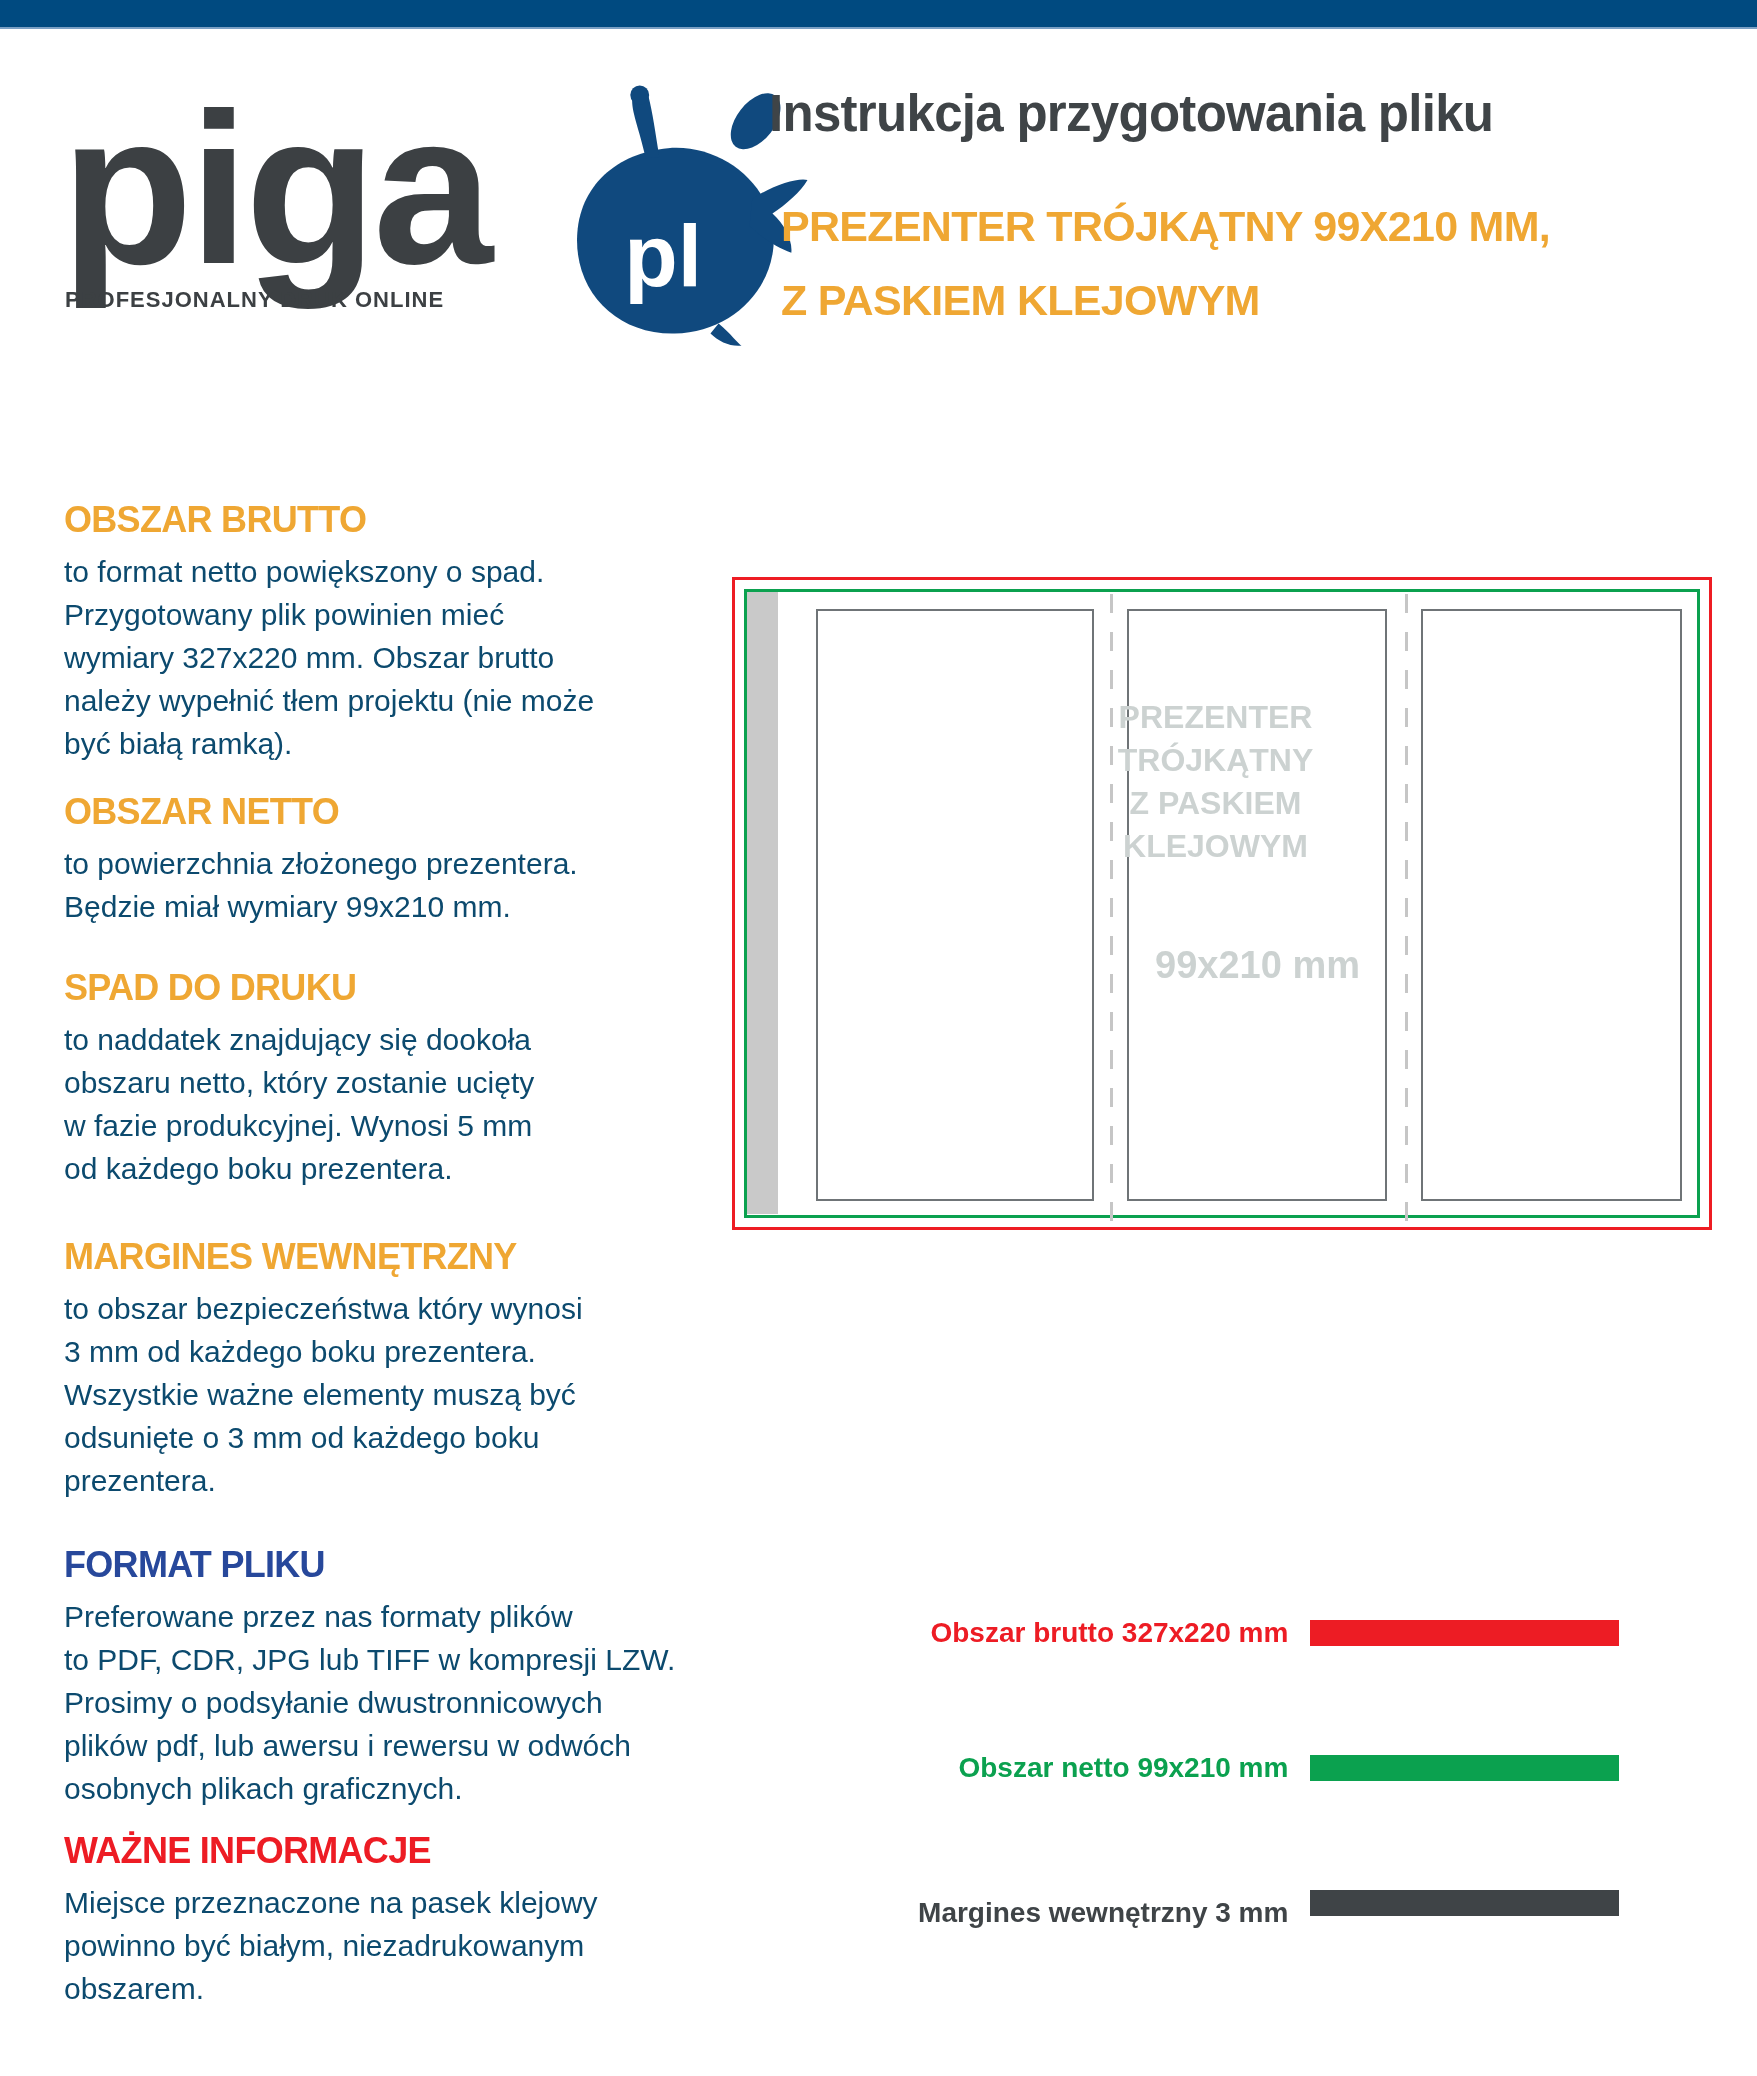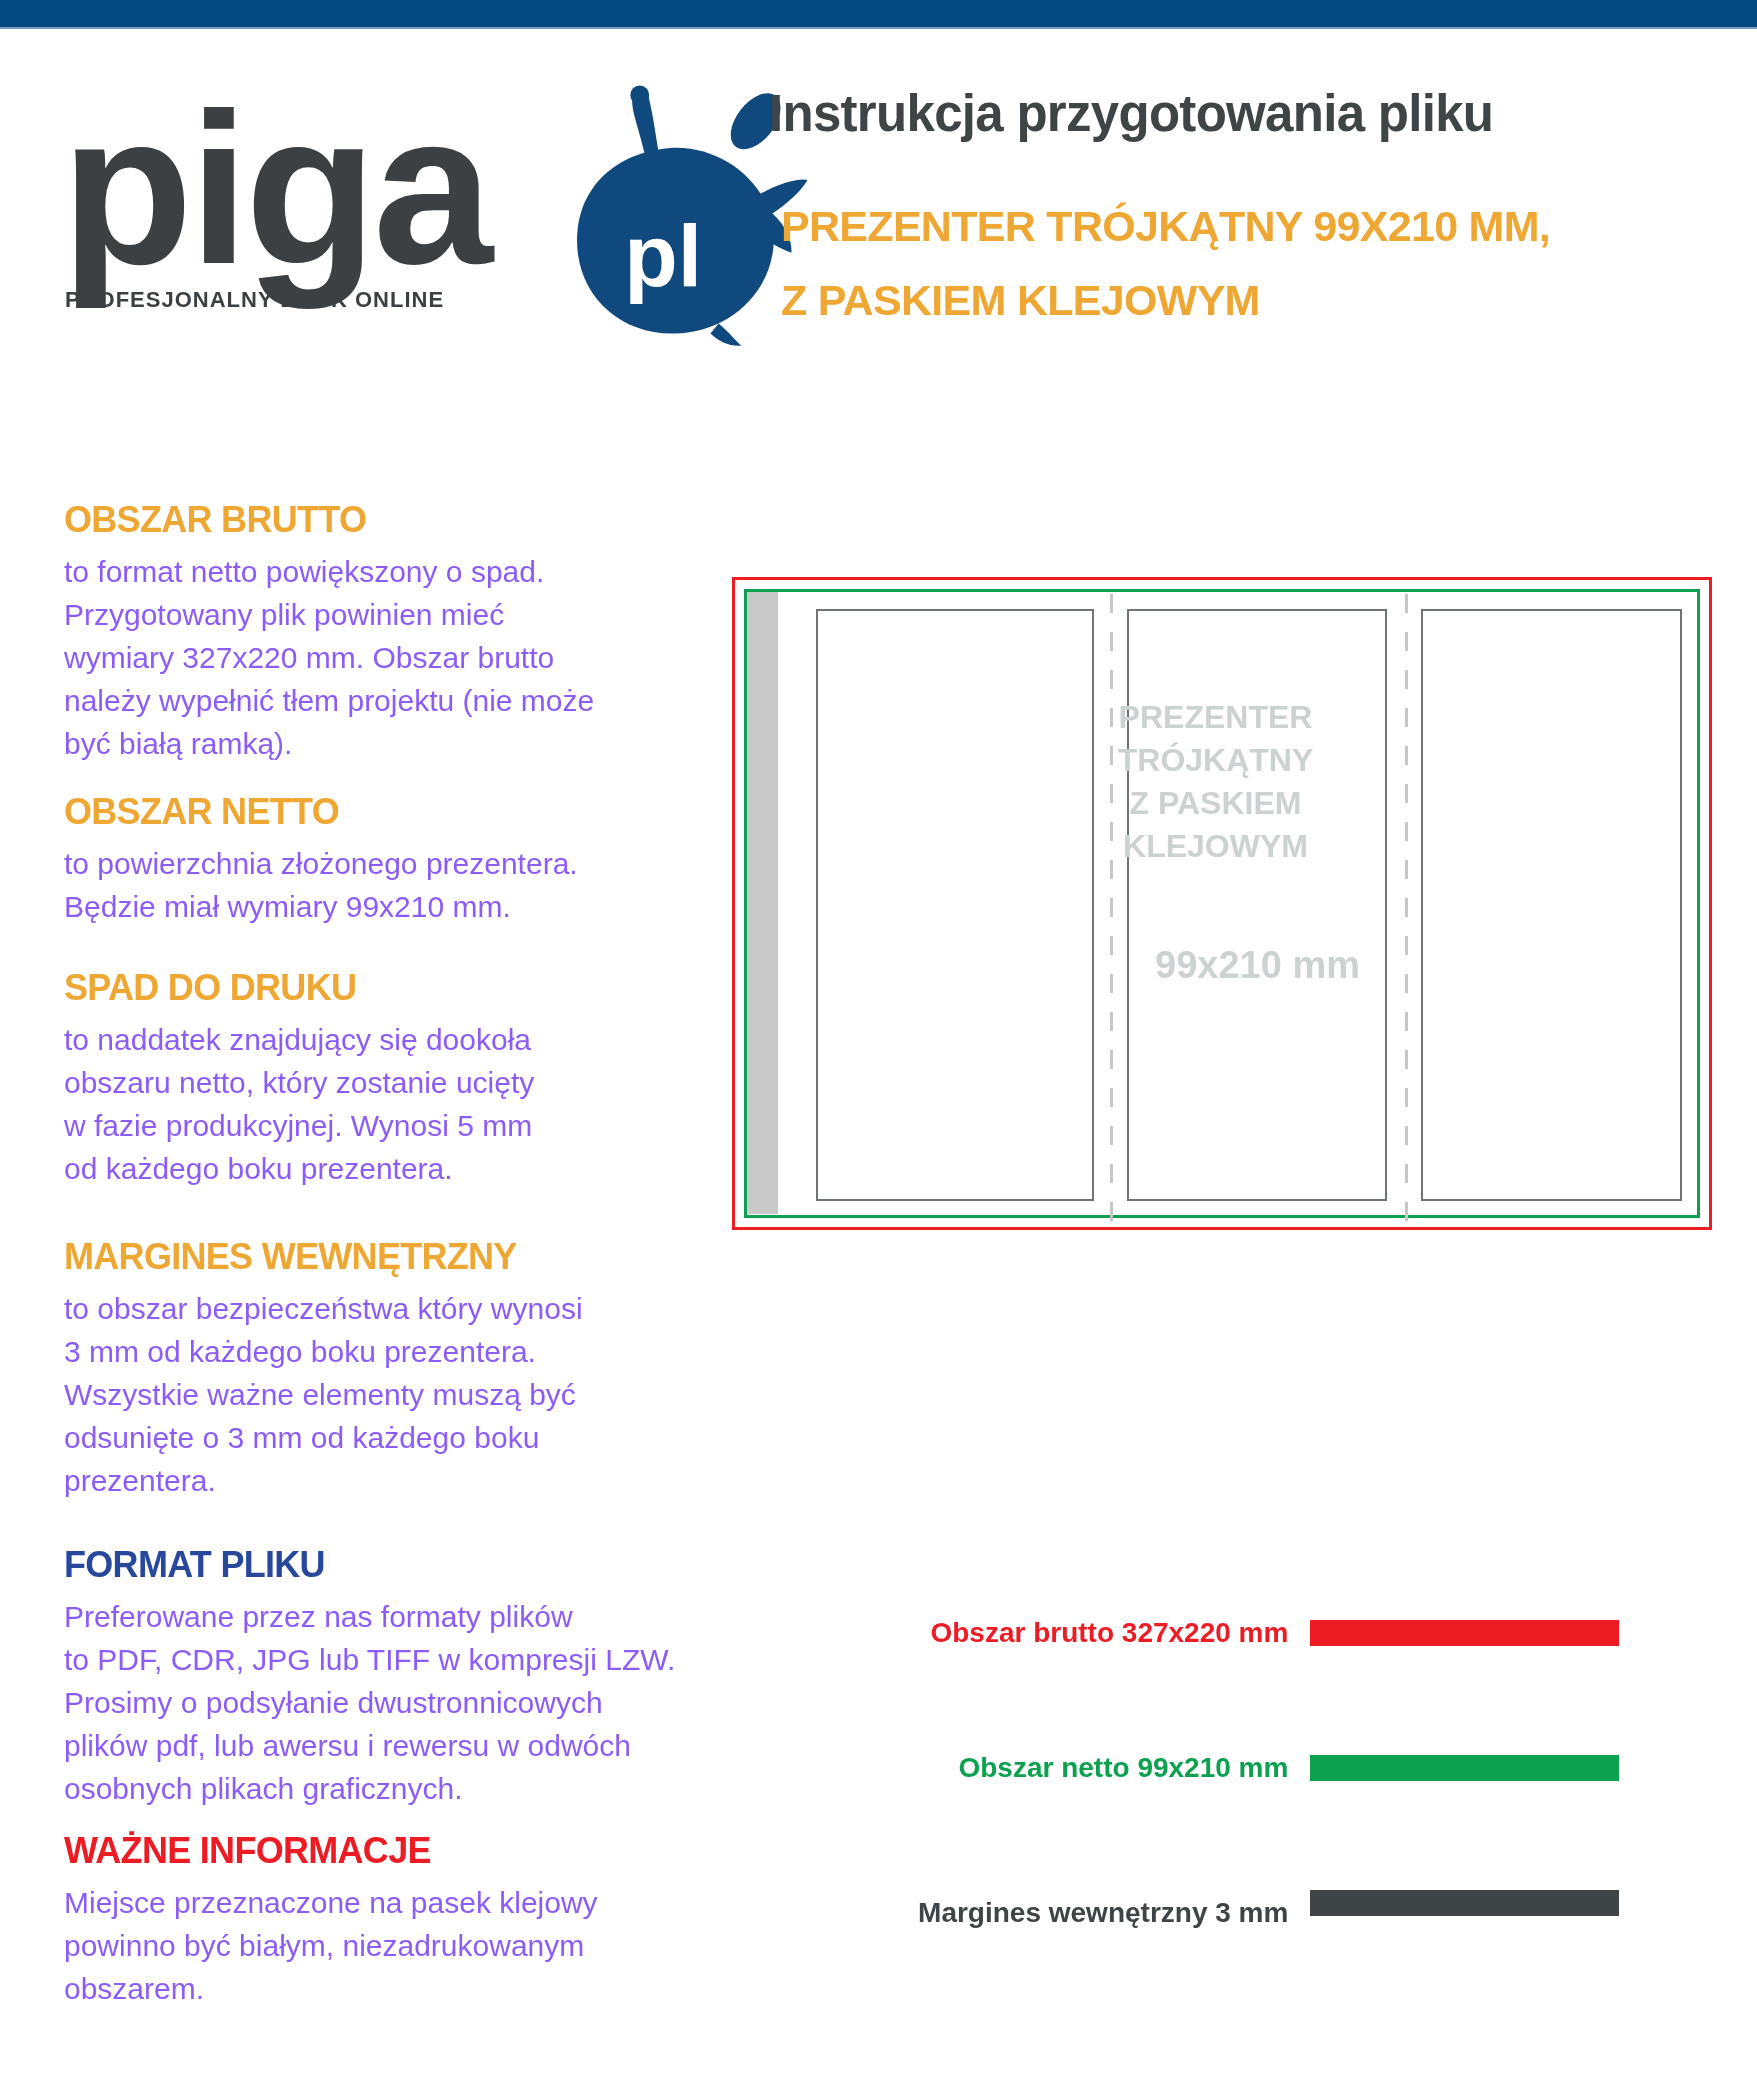--- a/index.html
+++ b/index.html
@@ -36,21 +36,21 @@
     position:absolute;left:769px;top:189px;
     font-size:43px;font-weight:bold;color:#efa733;
     line-height:74px;white-space:pre-line;letter-spacing:-0.7px;margin-left:12px;
   }
   
   .section{position:absolute;left:64px;width:661px;}
   .section h2{
     margin:0 0 9.4px 0;font-size:36px;font-weight:bold;letter-spacing:-0.7px;
   }
   .section p{
-    margin:0;font-size:30px;line-height:43px;color:#8b5cf6;white-space:pre-line;
+    margin:0;font-size:30px;line-height:43px;color:#0c4a6e;white-space:pre-line;
   }
   .h-orange{color:#efa733;}
   .h-navy{color:#27489b;}
   .h-red{color:#ed1c24;}
   
   .rect-brutto{
     position:absolute;left:732px;top:577px;width:980px;height:653px;
     border:3.4px solid #ee1c23;box-sizing:border-box;
   }
   .rect-netto{

